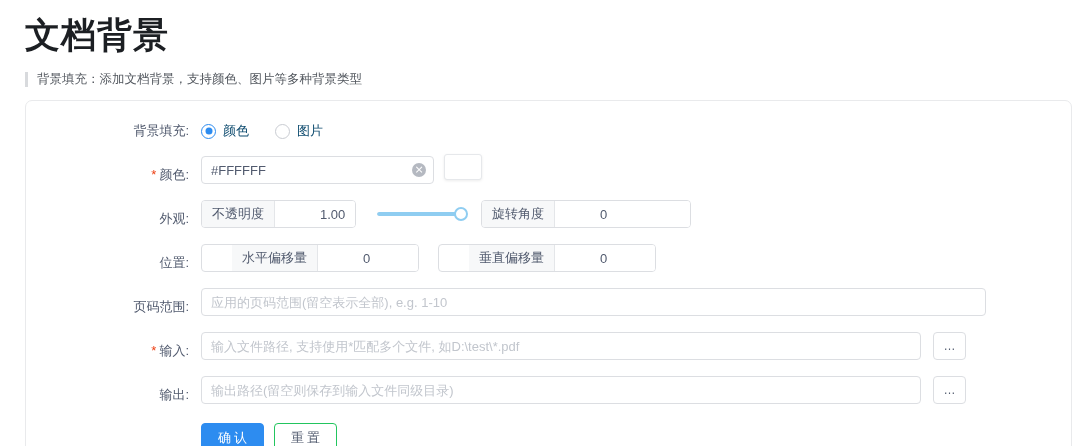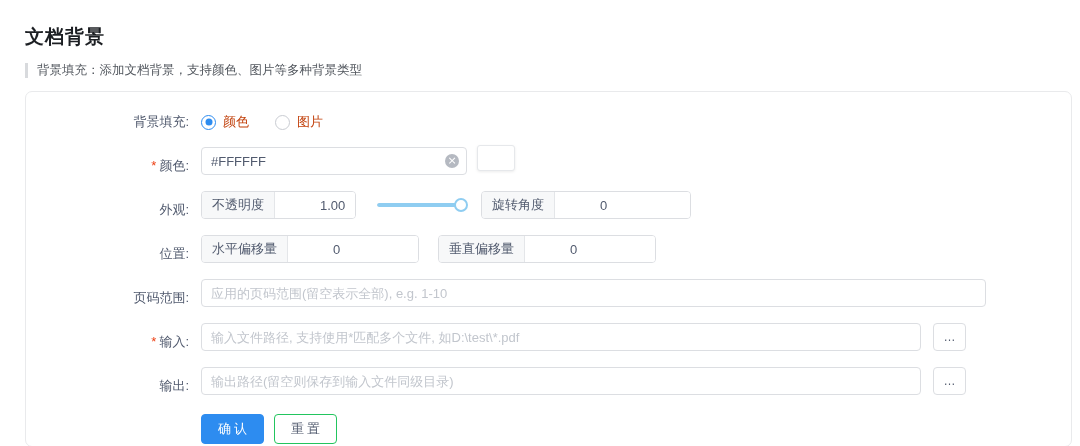--- a/index.html
+++ b/index.html
@@ -3,22 +3,22 @@
 <meta charset="utf-8">
 <style>
   * { margin: 0; padding: 0; box-sizing: border-box; }
   html, body {
     width: 1080px; height: 446px; background: #fff; overflow: hidden;
     font-family: "Liberation Sans", "DejaVu Sans", sans-serif;
     -webkit-font-smoothing: antialiased;
   }
   .page { padding: 10px 8px 0 25px; }
   .page-title {
-    font-size: 19px; font-weight: 700; color: #1c1f23; letter-spacing: 1px;
-    margin-top: 14px;
+    font-size: 35px; font-weight: 700; color: #1c1f23; letter-spacing: 1px;
+    margin-top: 2px;
   }
   .page-desc {
     margin-top: 13px; border-left: 3px solid #d8dadd; padding-left: 9px;
     font-size: 12.5px; color: #52575e; line-height: 15px;
   }
   .card {
     margin-top: 13px; width: 1047px; height: 356px;
     border: 1px solid #e9eaec; border-radius: 7px; background: #fff;
     padding: 9px 0 0 0;
   }
@@ -35,21 +35,21 @@
   .radio-circle {
     width: 15px; height: 15px; border-radius: 50%;
     border: 1px solid #c9ccd2; background: #fff; position: relative; flex: none;
   }
   .radio-circle.checked { border-color: #2d8cf0; }
   .radio-circle.checked::after {
     content: ""; position: absolute; left: 50%; top: 50%;
     width: 7px; height: 7px; border-radius: 50%; background: #2d8cf0;
     transform: translate(-50%, -50%);
   }
-  .radio-text { font-size: 13px; color: #c2410c; margin-left: 7px; }
+  .radio-text { font-size: 13px; color: #0c4a6e; margin-left: 7px; }
 
   
   input[type="text"] {
     height: 28px; border: 1px solid #dcdee2; border-radius: 4px;
     font-size: 13px; color: #515a6e; padding: 0 9px; outline: none;
     font-family: inherit; background: #fff; width: 100%;
   }
   input::placeholder { color: #c2c6cd; }
   .input-wrap { position: relative; display: inline-flex; align-items: center; }
   .clear-icon {
@@ -99,24 +99,24 @@
   
   .actions { margin-left: 175px; display: flex; align-items: center; margin-top: 19px; }
   .btn {
     height: 30px; border-radius: 4px; font-size: 13px; cursor: pointer;
     font-family: inherit; letter-spacing: 3px; padding: 0 13px 0 16px;
   }
   .btn-primary { background: #2d8cf0; border: 1px solid #2d8cf0; color: #fff; }
   .btn-default { background: #fff; border: 1px solid #22c55e; color: #515a6e; margin-left: 10px; }
 
   
-  .w-color { width: 266px; margin-top: 6px; }
+  .w-color { width: 233px; margin-top: 6px; }
   .ig-opacity { width: 155px; }
   .ig-rotation { width: 210px; }
-  .ig-offset { width: 218px; }
+  .ig-offset { width: 218px; padding-left: 30px; }
   .gap-offset { width: 19px; flex: none; }
   .w-pagerange { width: 785px; }
   .w-path { width: 720px; }
 </style>
 </head>
 <body>
 
 <div class="page">
   <h1 class="page-title">文档背景</h1>
   <div class="page-desc">背景填充：添加文档背景，支持颜色、图片等多种背景类型</div>

